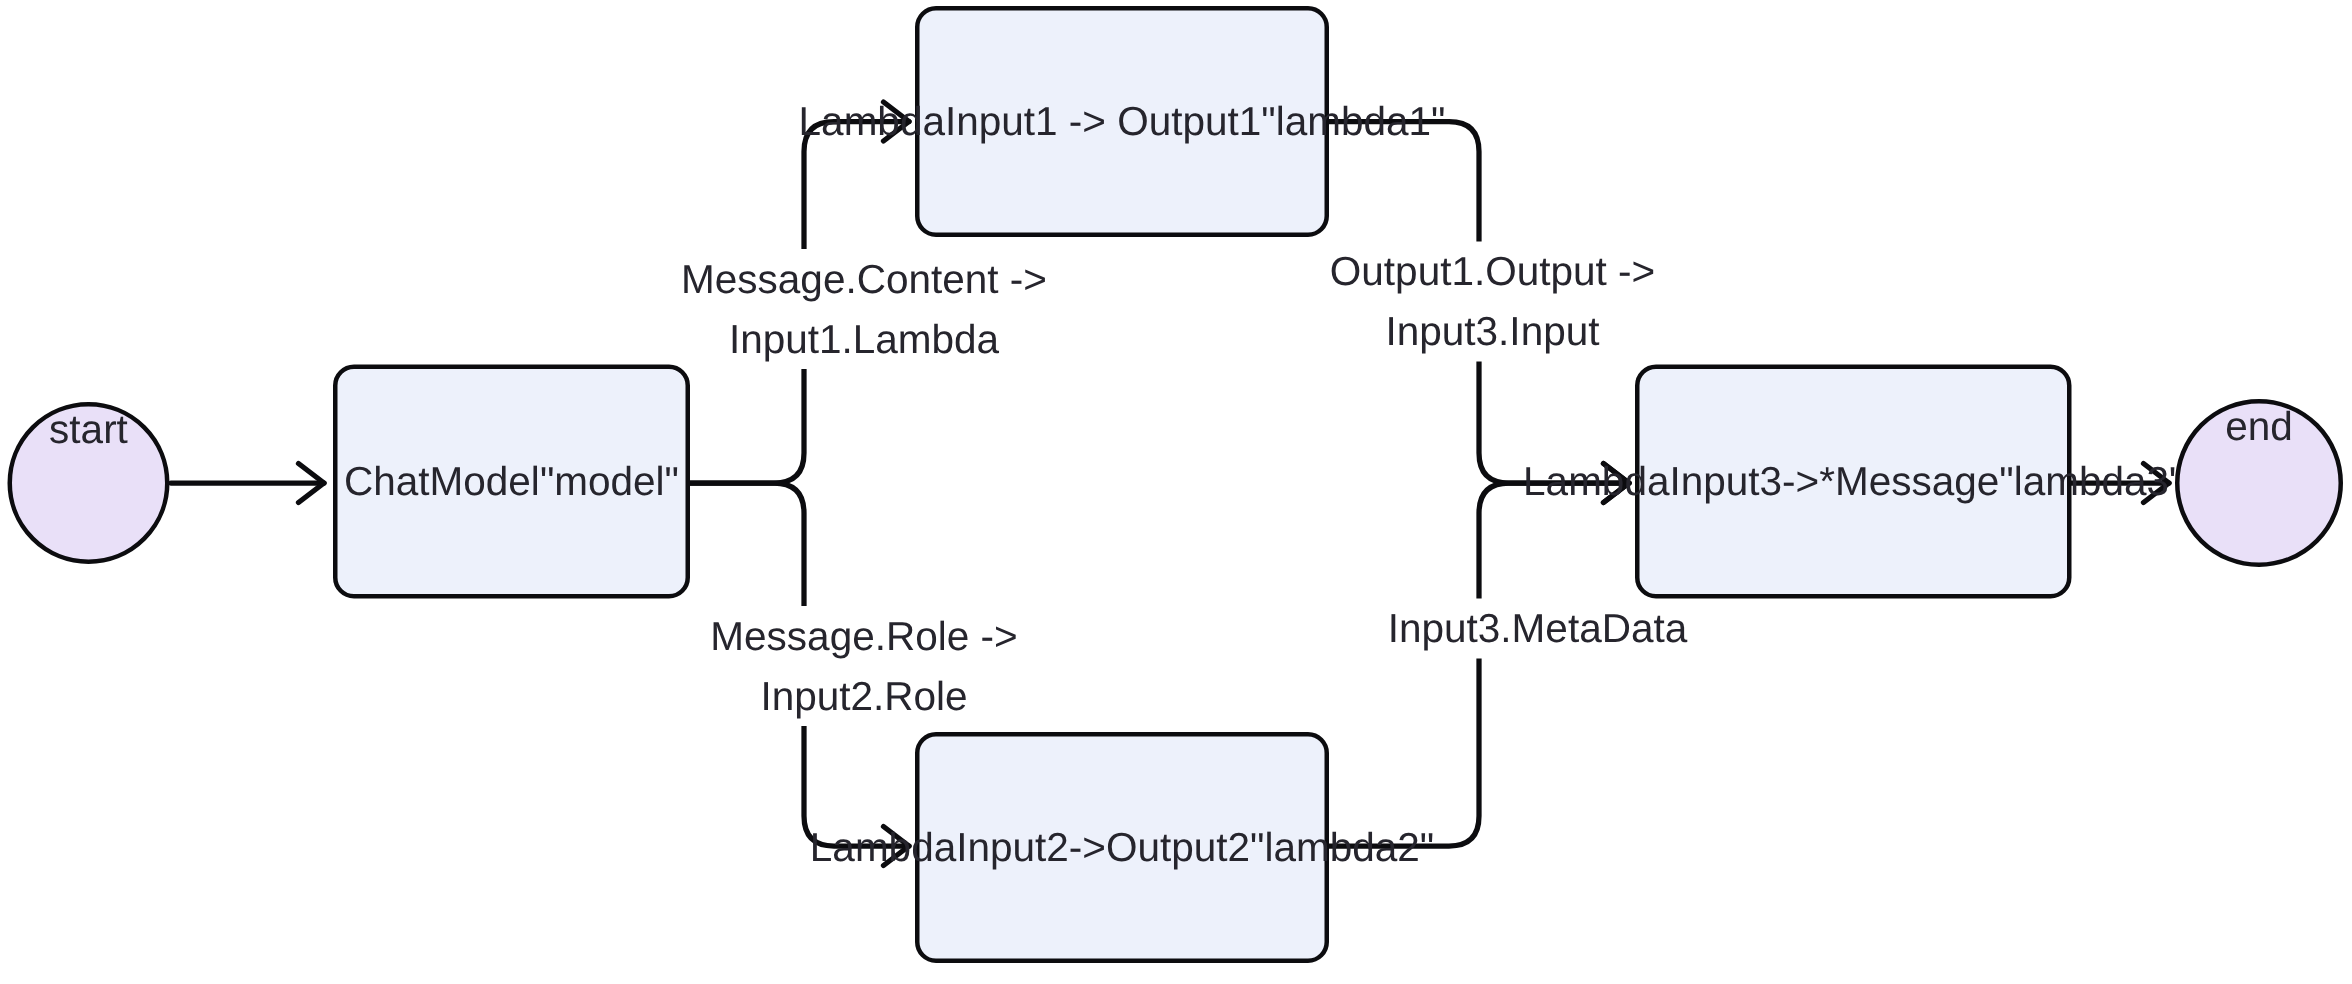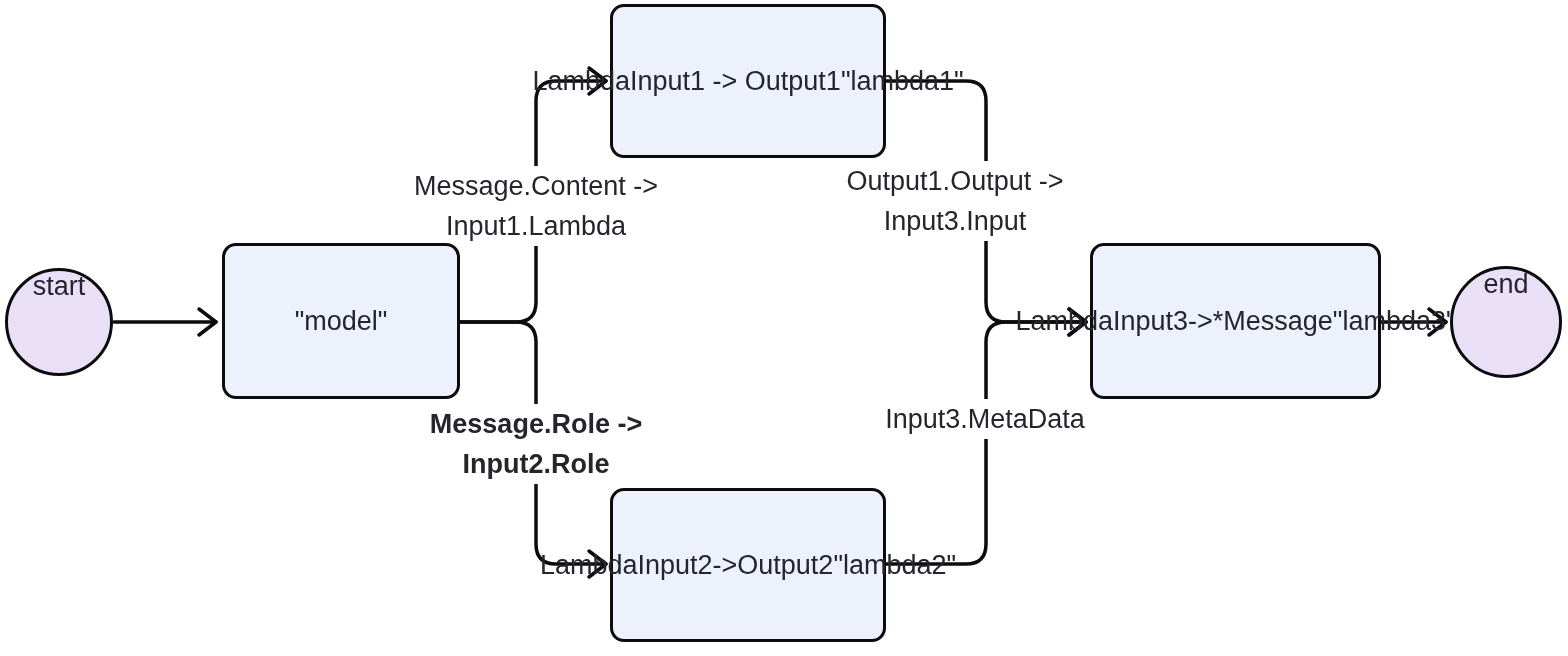--- a/index.html
+++ b/index.html
@@ -44,33 +44,33 @@
     background:var(--c-terminal_fill);
     display:flex;justify-content:center;
     font-size:27px;color:var(--c-text);
   }
   .elabel{
     position:absolute;z-index:2;
     transform:translateX(-50%);
     background:var(--c-label_bg);
     text-align:center;white-space:nowrap;
     font-size:27px;line-height:40px;
-    padding:0 8px;color:var(--c-text);
+    padding:0 8px;color:var(--c-text);margin-left:40px;
   }
   .lline{display:block;}
   
   #n-start{left:5px;top:268px;width:108px;height:108px;}
   #n-end{left:1450px;top:266px;width:112px;height:112px;}
   #n-model{left:222px;top:243px;width:238px;height:156px;}
   #n-lambda1{left:610px;top:4px;width:276px;height:154px;}
   #n-lambda2{left:610px;top:488px;width:276px;height:154px;}
   #n-lambda3{left:1090px;top:243px;width:291px;height:156px;}
   
   #el-1{left:536px;top:166px;}
-  #el-2{left:536px;top:404px;font-weight:bold;}
+  #el-2{left:536px;top:404px;}
   #el-3{left:955px;top:161px;}
   #el-4{left:985px;top:399px;}
 </style>
 </head>
 <body>
 
 <div class="canvas">
 
   <svg class="edges" width="1568" height="656" viewBox="0 0 1568 656">
     <defs>
@@ -100,20 +100,21 @@
   </div>
   <div class="elabel" id="el-4">
     <span class="lline">Input3.MetaData</span>
   </div>
 
   <div class="terminal" id="n-start">
     <span>start</span>
   </div>
 
   <div class="box" id="n-model">
+    <span class="lline">ChatModel</span>
     <span class="lline">"model"</span>
   </div>
 
   <div class="box" id="n-lambda1">
     <span class="lline">Lambda</span>
     <span class="lline">Input1 -&gt; Output1</span>
     <span class="lline">"lambda1"</span>
   </div>
 
   <div class="box" id="n-lambda2">

